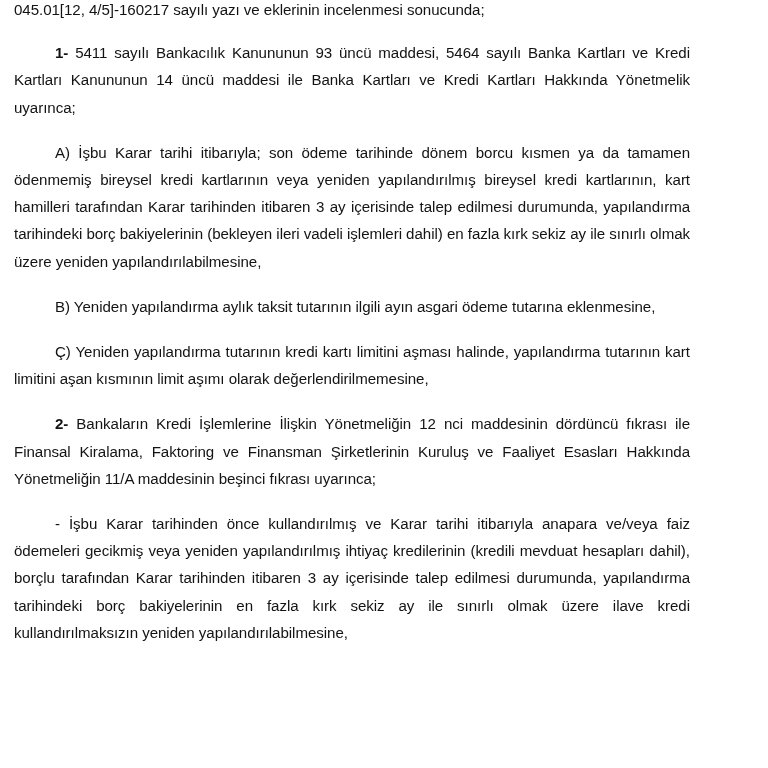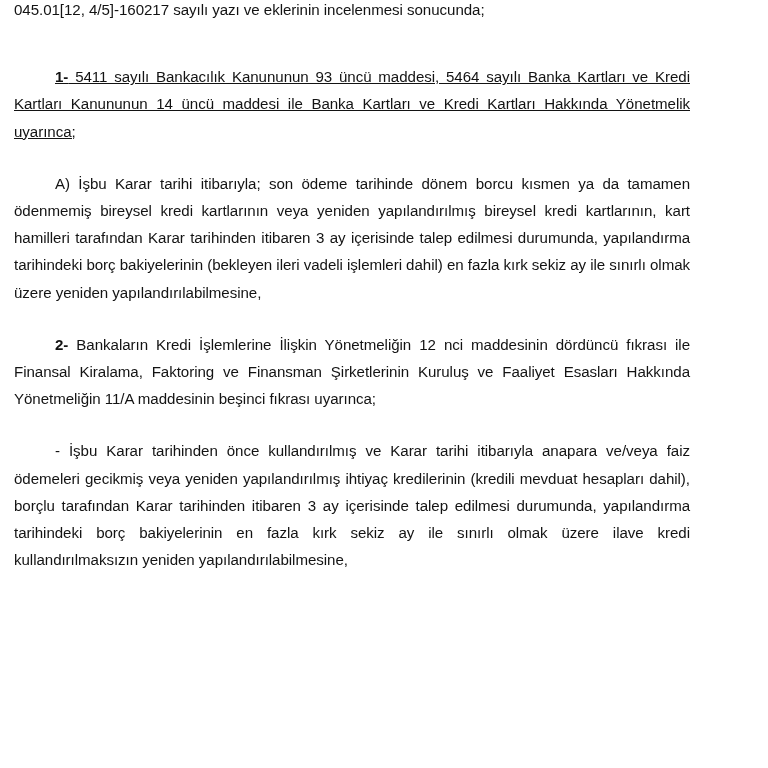--- a/index.html
+++ b/index.html
@@ -43,41 +43,43 @@
     margin-top: -4px;
     margin-bottom: 0;
     text-align: left;
   }
 
   .para.indent {
     text-indent: 41px;
   }
 
   
-  .gap-lg  { margin-top: 40px; text-decoration: underline; }
-  .gap-md  { margin-top: 25px; }
+  .gap-lg  { margin-top: 16px; }
+  .gap-md  { margin-top: 18px; }
 
   .marker {
     font-weight: bold;
   }
 
   
   .para:last-child { text-align: justify; }
 </style>
 </head>
 <body>
 
 <div class="page">
 
   <p class="para first-line">045.01[12, 4/5]-160217 sayılı yazı ve eklerinin incelenmesi sonucunda;</p>
 
   <p class="para indent gap-lg"><span class="marker">1-</span><span> 5411 sayılı Bankacılık Kanununun 93 üncü maddesi, 5464 sayılı Banka Kartları ve Kredi Kartları Kanununun 14 üncü maddesi ile Banka Kartları ve Kredi Kartları Hakkında Yönetmelik uyarınca;</span></p>
 
   <p class="para indent gap-md">A) İşbu Karar tarihi itibarıyla; son ödeme tarihinde dönem borcu kısmen ya da tamamen ödenmemiş bireysel kredi kartlarının veya yeniden yapılandırılmış bireysel kredi kartlarının, kart hamilleri tarafından Karar tarihinden itibaren 3 ay içerisinde talep edilmesi durumunda, yapılandırma tarihindeki borç bakiyelerinin (bekleyen ileri vadeli işlemleri dahil) en fazla kırk sekiz ay ile sınırlı olmak üzere yeniden yapılandırılabilmesine,</p>
 
+  <p class="para indent gap-md">B) Yeniden yapılandırma aylık taksit tutarının ilgili ayın asgari ödeme tutarına eklenmesine,</p>
 
 
+  <p class="para indent gap-md">Ç) Yeniden yapılandırma tutarının kredi kartı limitini aşması halinde, yapılandırma tutarının kart limitini aşan kısmının limit aşımı olarak değerlendirilmemesine,</p>
 
   <p class="para indent gap-md"><span class="marker">2-</span><span> Bankaların Kredi İşlemlerine İlişkin Yönetmeliğin 12 nci maddesinin dördüncü fıkrası ile Finansal Kiralama, Faktoring ve Finansman Şirketlerinin Kuruluş ve Faaliyet Esasları Hakkında Yönetmeliğin 11/A maddesinin beşinci fıkrası uyarınca;</span></p>
 
   <p class="para indent gap-md">- İşbu Karar tarihinden önce kullandırılmış ve Karar tarihi itibarıyla anapara ve/veya faiz ödemeleri gecikmiş veya yeniden yapılandırılmış ihtiyaç kredilerinin (kredili mevduat hesapları dahil), borçlu tarafından Karar tarihinden itibaren 3 ay içerisinde talep edilmesi durumunda, yapılandırma tarihindeki borç bakiyelerinin en fazla kırk sekiz ay ile sınırlı olmak üzere ilave kredi kullandırılmaksızın yeniden yapılandırılabilmesine,</p>
 
 </div>
 
 </body></html>

